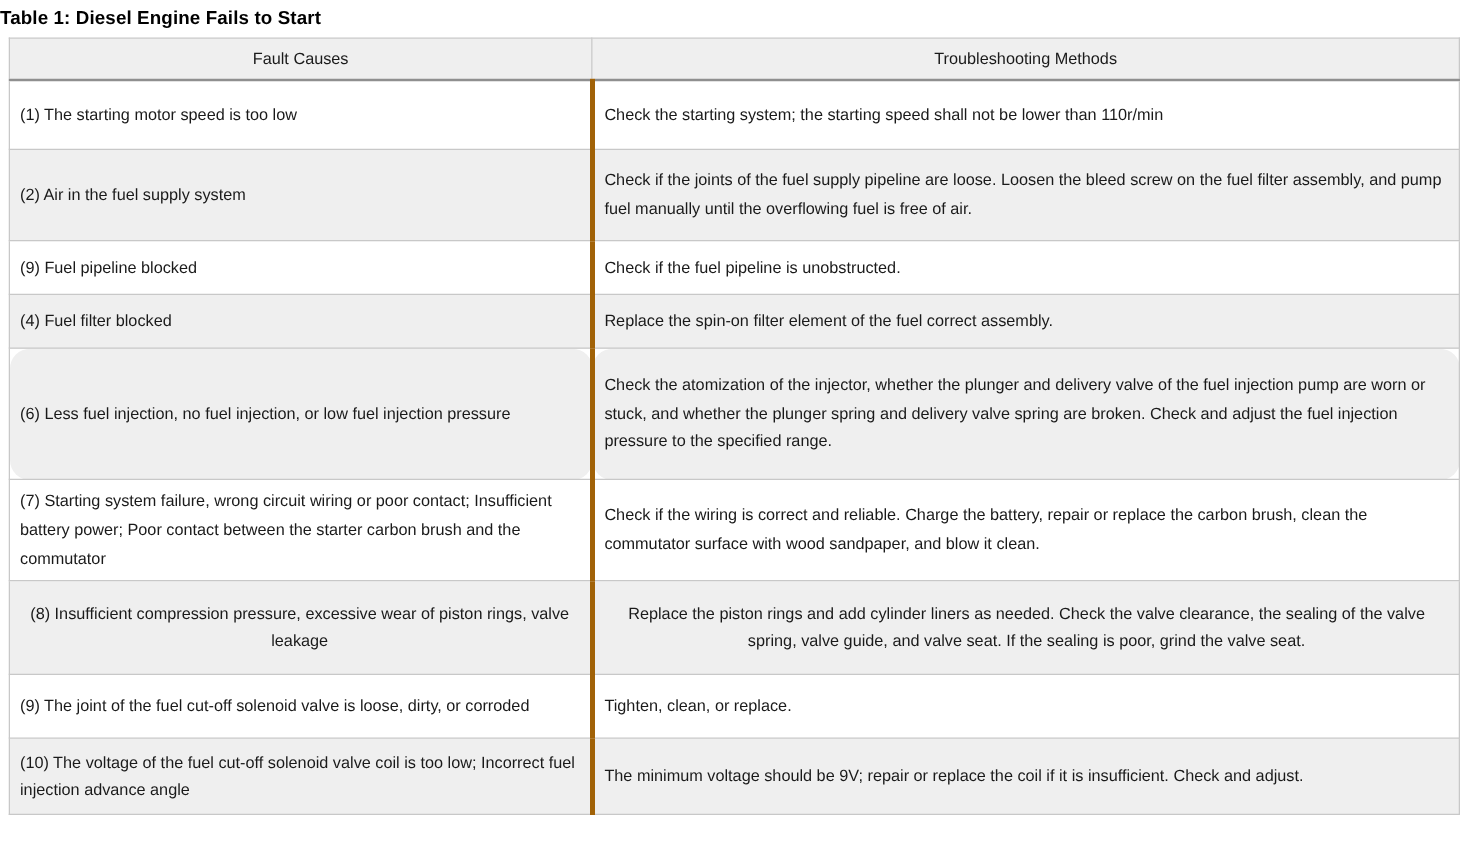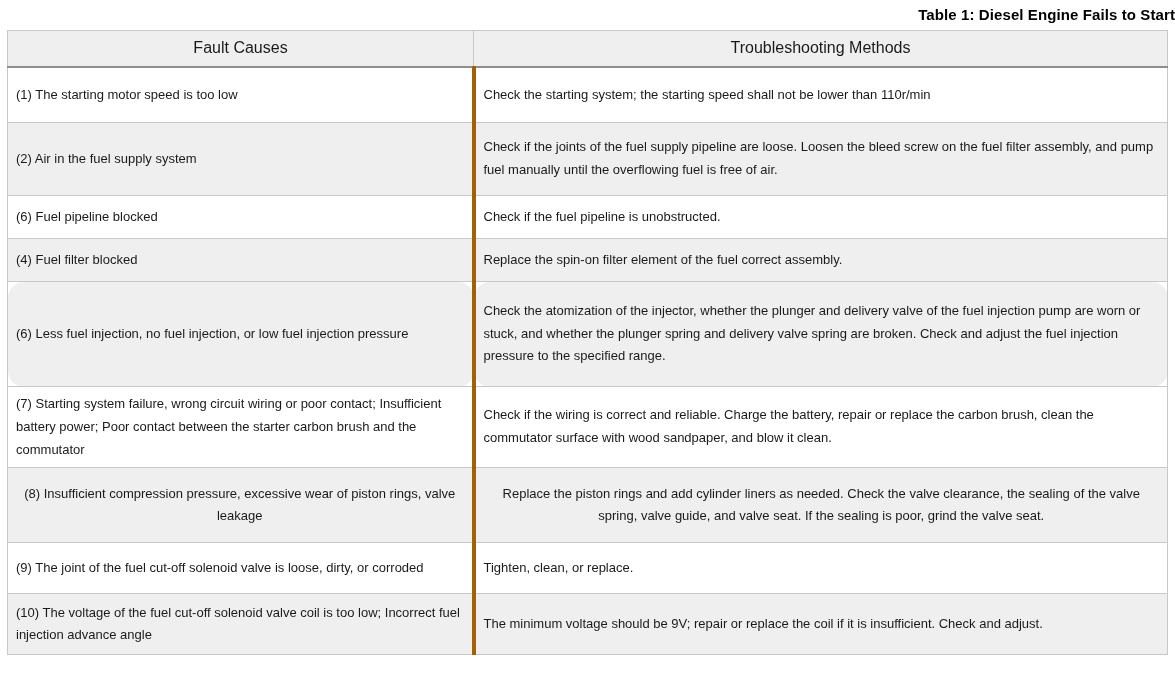--- a/index.html
+++ b/index.html
@@ -14,39 +14,39 @@
     color: #1a1a1a;
     overflow: hidden;
   }
   .page {
     width: 1175px;
     height: 676px;
     box-sizing: border-box;
     position: relative;
   }
   .table-title {
-    text-align: right;
+    text-align: left;
     font-size: 15px;
     font-weight: bold;
     color: #000000;
     padding: 6px 0 7px 0;
     letter-spacing: 0.1px;
   }
   table.fault-table {
     border-collapse: collapse;
     width: 1160px;
     margin: 0 7px 0 7px;
     table-layout: fixed;
     border: 1px solid #c8c8c8;
   }
   table.fault-table col.c1 { width: 466px; }
   table.fault-table col.c2 { width: 694px; }
   table.fault-table th {
     background: #efefef;
-    font-size: 16px;
+    font-size: 13px;
     font-weight: normal;
     color: #1a1a1a;
     text-align: center;
     padding: 8px 6px 9px 6px;
     border: 1px solid #c8c8c8;
     border-bottom: 2px solid #8f8f8f;
   }
   table.fault-table td {
     font-size: 13px;
     line-height: 1.75;
@@ -96,21 +96,21 @@
     <tbody>
       <tr class="plain r1">
         <td class="cause">(1) The starting motor speed is too low</td>
         <td class="method">Check the starting system; the starting speed shall not be lower than 110r/min</td>
       </tr>
       <tr class="shade r2">
         <td class="cause">(2) Air in the fuel supply system</td>
         <td class="method">Check if the joints of the fuel supply pipeline are loose. Loosen the bleed screw on the fuel filter assembly, and pump fuel manually until the overflowing fuel is free of air.</td>
       </tr>
       <tr class="plain r3">
-        <td class="cause">(6) Fuel pipeline blocked</td>
+        <td class="cause">(9) Fuel pipeline blocked</td>
         <td class="method">Check if the fuel pipeline is unobstructed.</td>
       </tr>
       <tr class="shade r4">
         <td class="cause">(4) Fuel filter blocked</td>
         <td class="method">Replace the spin-on filter element of the fuel correct assembly.</td>
       </tr>
       <tr class="shade r6">
         <td class="cause">(6) Less fuel injection, no fuel injection, or low fuel injection pressure</td>
         <td class="method">Check the atomization of the injector, whether the plunger and delivery valve of the fuel injection pump are worn or stuck, and whether the plunger spring and delivery valve spring are broken. Check and adjust the fuel injection pressure to the specified range.</td>
       </tr>

